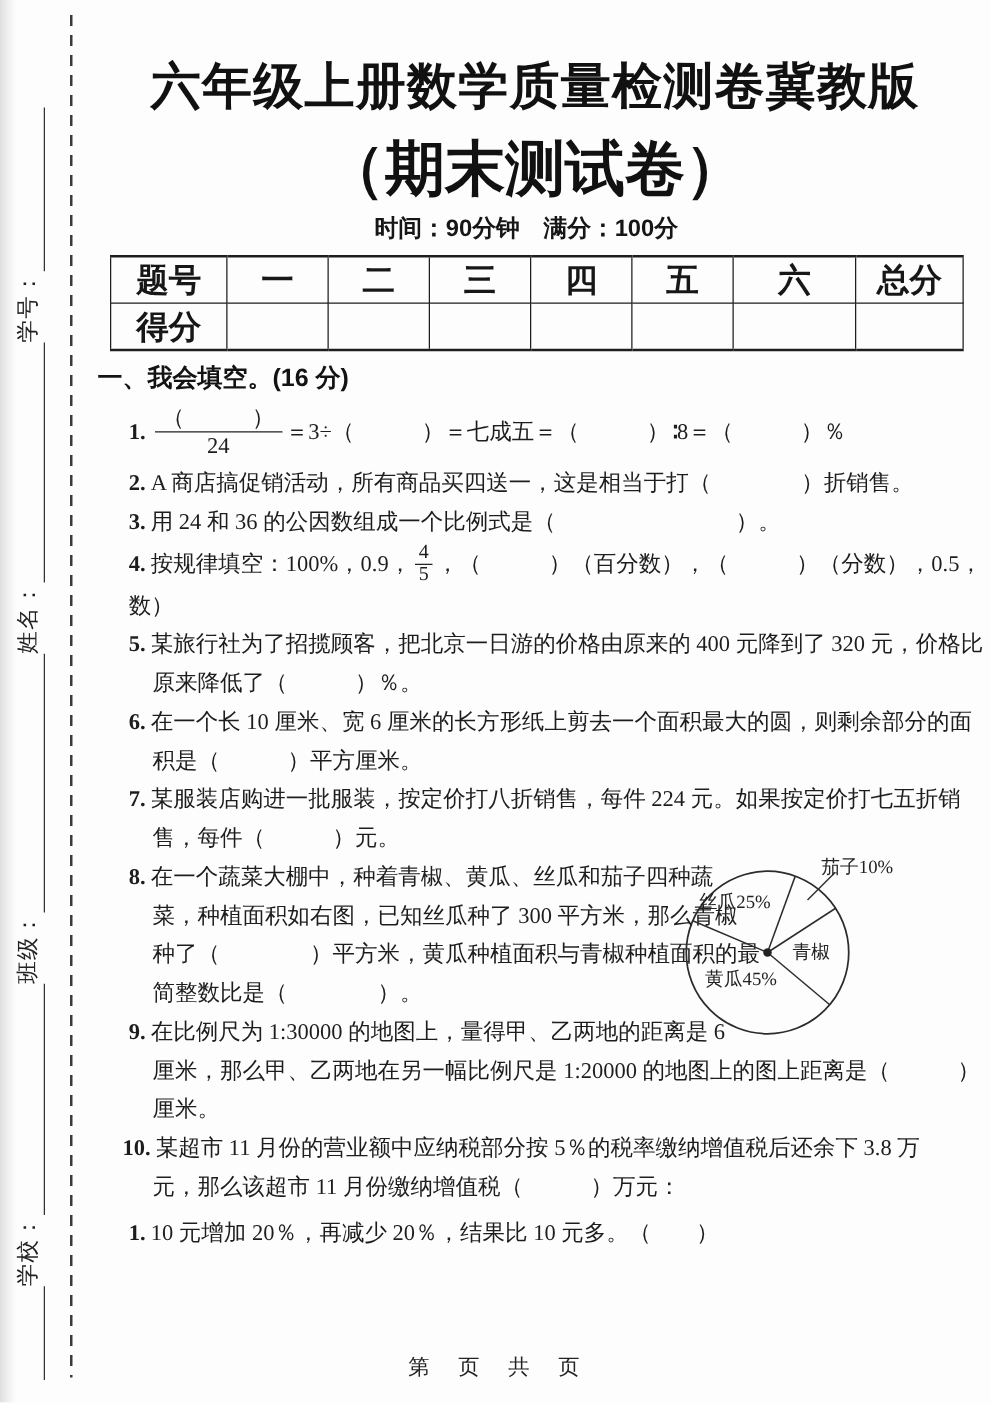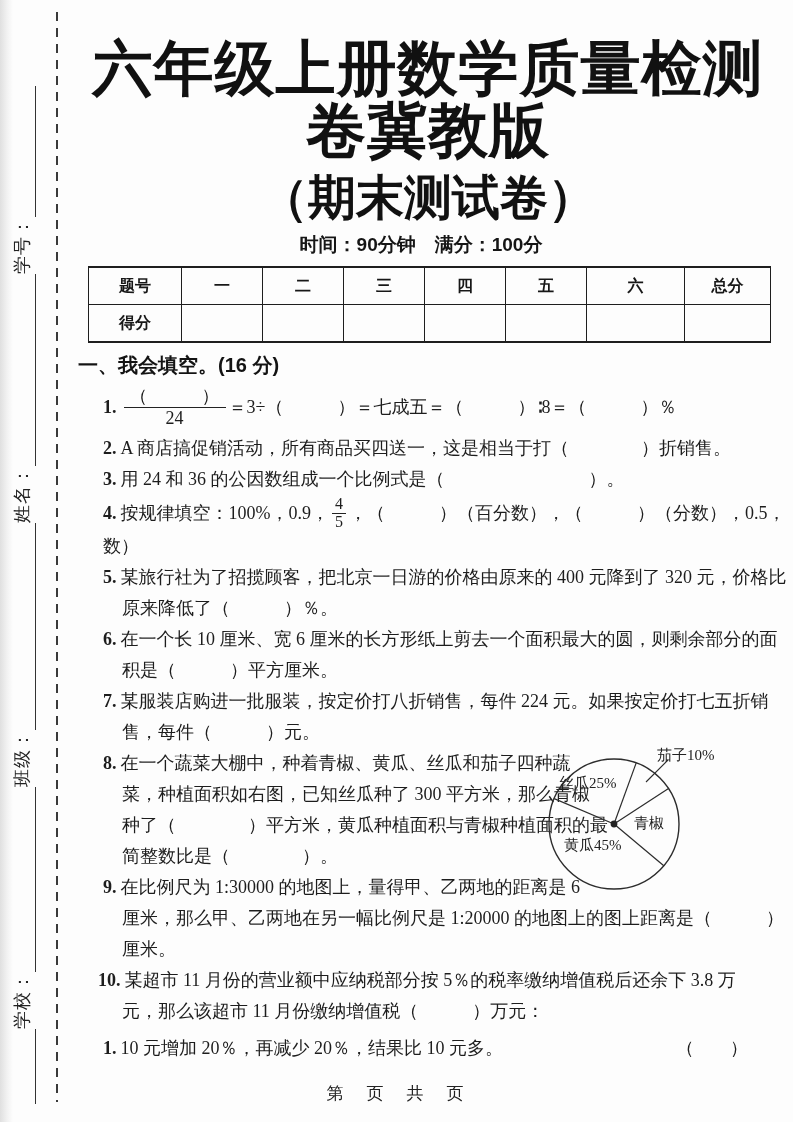--- a/index.html
+++ b/index.html
@@ -33,35 +33,35 @@
   .side-sp1{width:18px;}
   .side-label{font-size:18px;letter-spacing:1px;white-space:nowrap;color:#222;}
   .side-line{height:0;border-top:1.7px solid #333;position:relative;top:13px;}
   .sl1{width:75px;} .sl2{width:185px;} .sl3{width:207px;} .sl4{width:192px;} .sl5{width:131px;}
   .side-sp2{flex:1;}
 
   .content{position:absolute;left:78px;top:0;width:700px;}
   h1{
     margin:38px 0 0 0;text-align:center;
     font-family:"Liberation Sans","DejaVu Sans",sans-serif;
-    font-size:60px;font-weight:bold;letter-spacing:1px;line-height:62px;color:#111;
+    font-size:40px;font-weight:bold;letter-spacing:1px;line-height:62px;color:#111;
   }
   h2{
     margin:10px 0 0 0;text-align:center;
     font-family:"Liberation Sans","DejaVu Sans",sans-serif;
     font-size:48px;font-weight:bold;line-height:52px;color:#111;
   }
   .info{
     margin-top:8px;text-align:center;padding-right:14px;
     font-family:"Liberation Sans","DejaVu Sans",sans-serif;
     font-size:19px;font-weight:bold;color:#161616;
   }
   table.score{
     border-collapse:collapse;margin:8px 0 0 10px;
-    font-size:16px;text-align:center;
+    font-size:26px;text-align:center;
   }
   table.score td{
     border:1.6px solid #1e1e1e;height:36px;padding:0;
     font-family:"Liberation Sans","DejaVu Sans",sans-serif;font-weight:bold;color:#171717;
   }
   table.score tr:first-child td{border-top-width:2.2px;}
   table.score tr:last-child td{border-bottom-width:2.2px;}
   .cw0{width:92px;} .cw1{width:80px;} .cw6{width:97px;} .cw7{width:85px;}
 
   .sec-head{
@@ -83,21 +83,21 @@
 
   .q8block{position:relative;}
   .pie-chart{position:absolute;left:468px;top:-4px;width:186px;height:152px;}
   .pie-chart svg{position:absolute;left:0;top:0;}
   .pie-label{position:absolute;font-size:15px;white-space:nowrap;color:#222;}
   .lab-qiezi{left:111px;top:2px;}
   .lab-sigua{left:13px;top:30px;}
   .lab-qingjiao{left:88px;top:70px;}
   .lab-huanggua{left:18px;top:92px;}
 
-  .judge-row{display:flex;justify-content:space-between;padding-right:30px;margin-top:6px;gap:20px;}
+  .judge-row{display:flex;padding-right:30px;margin-top:6px;}
   .footer{
     position:absolute;left:0;top:1082px;width:793px;text-align:center;
     font-family:"Liberation Sans","DejaVu Sans",sans-serif;
     font-size:17px;letter-spacing:3px;color:#222;
   }
   .mt14{margin-top:14px;}
 </style>
 </head>
 <body>
 

